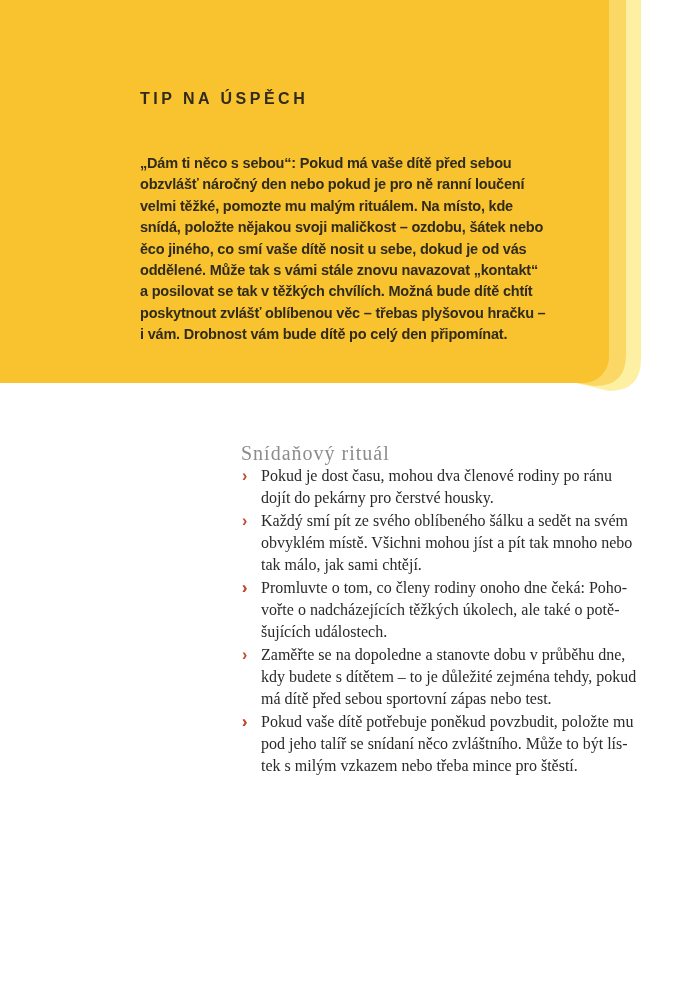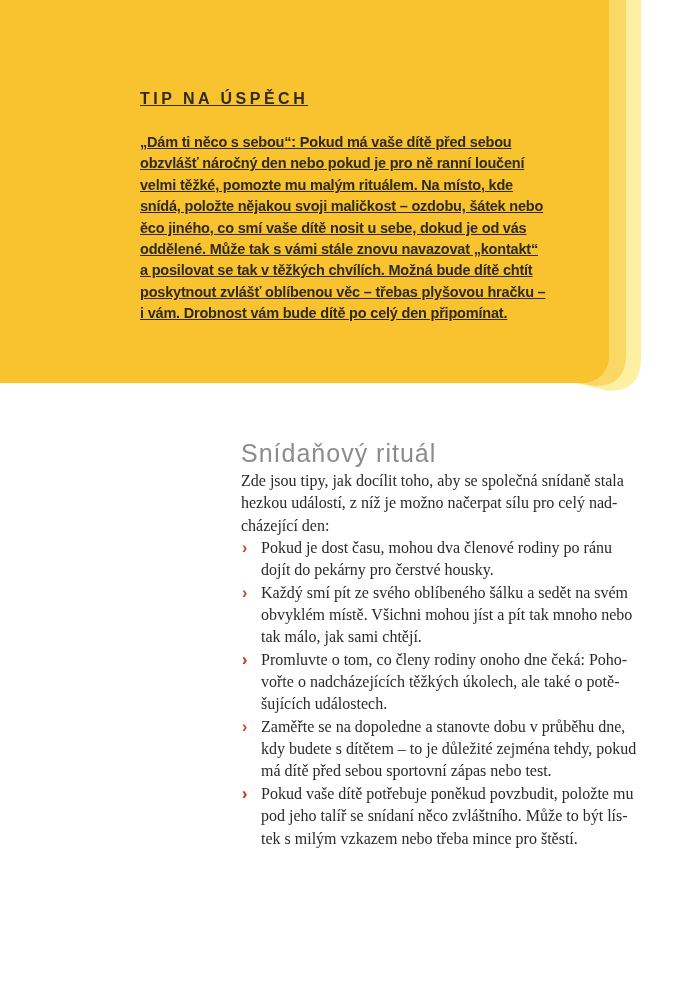--- a/index.html
+++ b/index.html
@@ -17,29 +17,29 @@
   body{width:700px;height:993px;font-family:"Liberation Sans",sans-serif;}
   .page{position:relative;width:700px;height:993px;background:var(--page-bg);overflow:hidden;}
 
   
   .hero{position:absolute;top:0;left:0;width:700px;height:400px;}
   .layers{position:absolute;top:0;left:0;width:700px;height:400px;display:block;}
   .layer-light{fill:var(--layer-light);}
   .layer-medium{fill:var(--layer-medium);}
   .tipmain{position:absolute;top:0;left:0;width:609px;height:383px;
            background:var(--box-yellow);border-radius:0 0 26px 0;}
-  .tipcontent{position:absolute;top:90px;left:140px;width:462px;color:var(--box-text);text-decoration:underline;}
+  .tipcontent{position:absolute;top:90px;left:140px;width:462px;color:var(--box-text);}
   .tip-heading{font-size:16px;line-height:18px;font-weight:700;letter-spacing:3.5px;color:var(--box-text);}
-  .tip-text{margin-top:24px;font-size:14.5px;font-weight:700;letter-spacing:-0.2px;
+  .tip-text{margin-top:45px;font-size:14.5px;font-weight:700;letter-spacing:-0.2px;
             line-height:21.4px;white-space:pre-line;color:var(--box-text);}
 
   
   .content{position:absolute;top:441px;left:241px;width:442px;color:var(--body-text);}
-  .section-heading{font-family:Liberation Sans, sans-serif;font-weight:400;
-                   font-size:25px;line-height:24px;letter-spacing:1px;color:var(--heading-gray);}
+  .section-heading{font-family:Liberation Serif, serif;font-weight:400;
+                   font-size:20px;line-height:24px;letter-spacing:1px;color:var(--heading-gray);}
   .section-intro{margin-top:5px;font-family:"Liberation Serif",serif;font-size:16px;
                  line-height:22.35px;white-space:pre-line;color:var(--body-text);}
   .tips-list{list-style:none;}
   .tips-list li{position:relative;padding-left:20px;font-family:"Liberation Serif",serif;
                 font-size:16px;line-height:22.35px;color:var(--body-text);}
   .tips-list .btxt{white-space:pre-line;margin-top:11px;}
   .chev{position:absolute;left:1px;top:0;font-family:"Liberation Sans",sans-serif;
         font-weight:700;font-size:16px;line-height:22.35px;color:var(--bullet-accent);}
 </style>
 </head>
@@ -62,23 +62,20 @@
 ěco jiného, co smí vaše dítě nosit u sebe, dokud je od vás
 oddělené. Může tak s vámi stále znovu navazovat „kontakt“
 a posilovat se tak v těžkých chvílích. Možná bude dítě chtít
 poskytnout zvlášť oblíbenou věc – třebas plyšovou hračku –
 i vám. Drobnost vám bude dítě po celý den připomínat.</p>
     </div>
   </section>
 
   <section class="content">
     <h3 class="section-heading">Snídaňový rituál</h3>
-    <p class="section-intro">Zde jsou tipy, jak docílit toho, aby se společná snídaně stala
-hezkou událostí, z níž je možno načerpat sílu pro celý nad-
-cházející den:</p>
     <ul class="tips-list" id="tips-list">
   <li>
     <span class="chev">›</span>
     <span class="btxt">Pokud je dost času, mohou dva členové rodiny po ránu
 dojít do pekárny pro čerstvé housky.</span>
   </li>
 
   <li>
     <span class="chev">›</span>
     <span class="btxt">Každý smí pít ze svého oblíbeného šálku a sedět na svém

